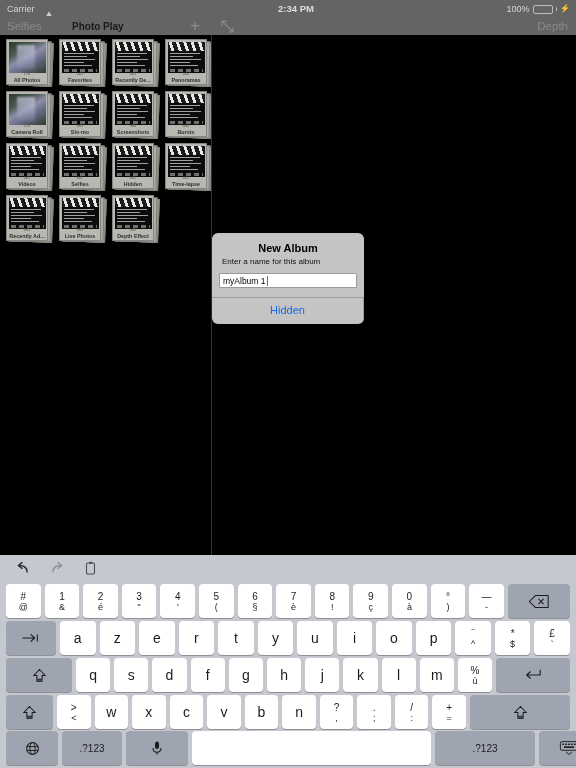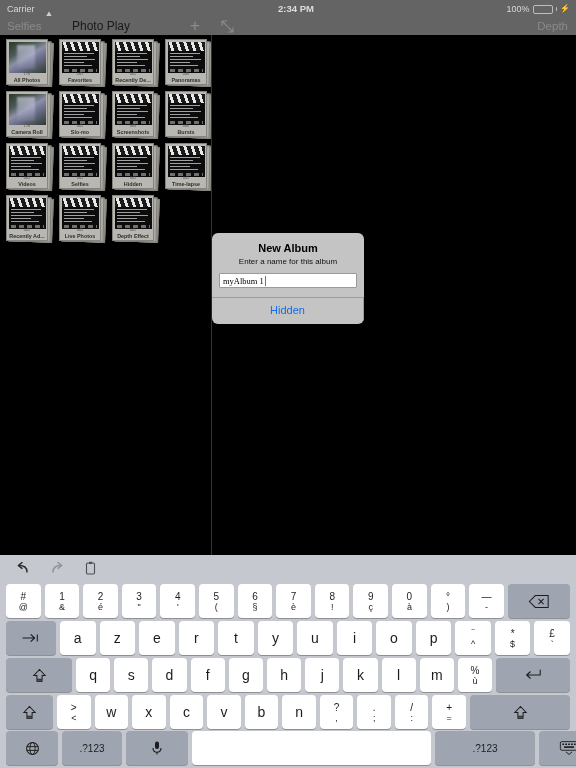--- a/index.html
+++ b/index.html
@@ -101,22 +101,22 @@
     position: absolute;
     left: 7px; top: 0;
     height: 17px; line-height: 17px;
     font-size: 11.5px;
     color: #8a8a8a;
   }
   #nav-title {
     position: absolute;
     left: 72px; top: 0;
     height: 17px; line-height: 17px;
-    font-size: 12px;
-    font-weight: normal;
+    font-size: 10px;
+    font-weight: bold;
     color: #1a1a1a;
   }
   #nav-add {
     position: absolute;
     left: 190px; top: 0;
     height: 17px; line-height: 16px;
     font-size: 17px;
     color: #8c8c8c;
     font-weight: 300;
   }
@@ -295,42 +295,42 @@
     pointer-events: auto;
   }
   #alert-title {
     text-align: center;
     font-size: 11px;
     font-weight: bold;
     color: #000;
     padding: 9px 10px 0 10px;
   }
   #alert-message {
-    text-align: center;
+    text-align: left;
     font-size: 8px;
     color: #111;
     padding: 3px 10px 7px 10px;
   }
   #alert-input-wrap {
     padding: 0 7px 9px 7px;
   }
   #alert-input {
     width: 100%;
     box-sizing: border-box;
     height: 15px;
     background: #fff;
     border: 1px solid #9a9a9a;
     border-radius: 1px;
     font-size: 8.5px;
     color: #000;
     padding: 0 3px;
     display: flex;
     align-items: center;
     position: relative;
-    font-family: Liberation Serif, serif;
+    font-family: Liberation Sans, sans-serif;
   }
   #alert-caret {
     display: inline-block;
     width: 1px;
     height: 10px;
     background: #3478f6;
     margin-left: 1px;
   }
   #alert-buttons {
     display: flex;

